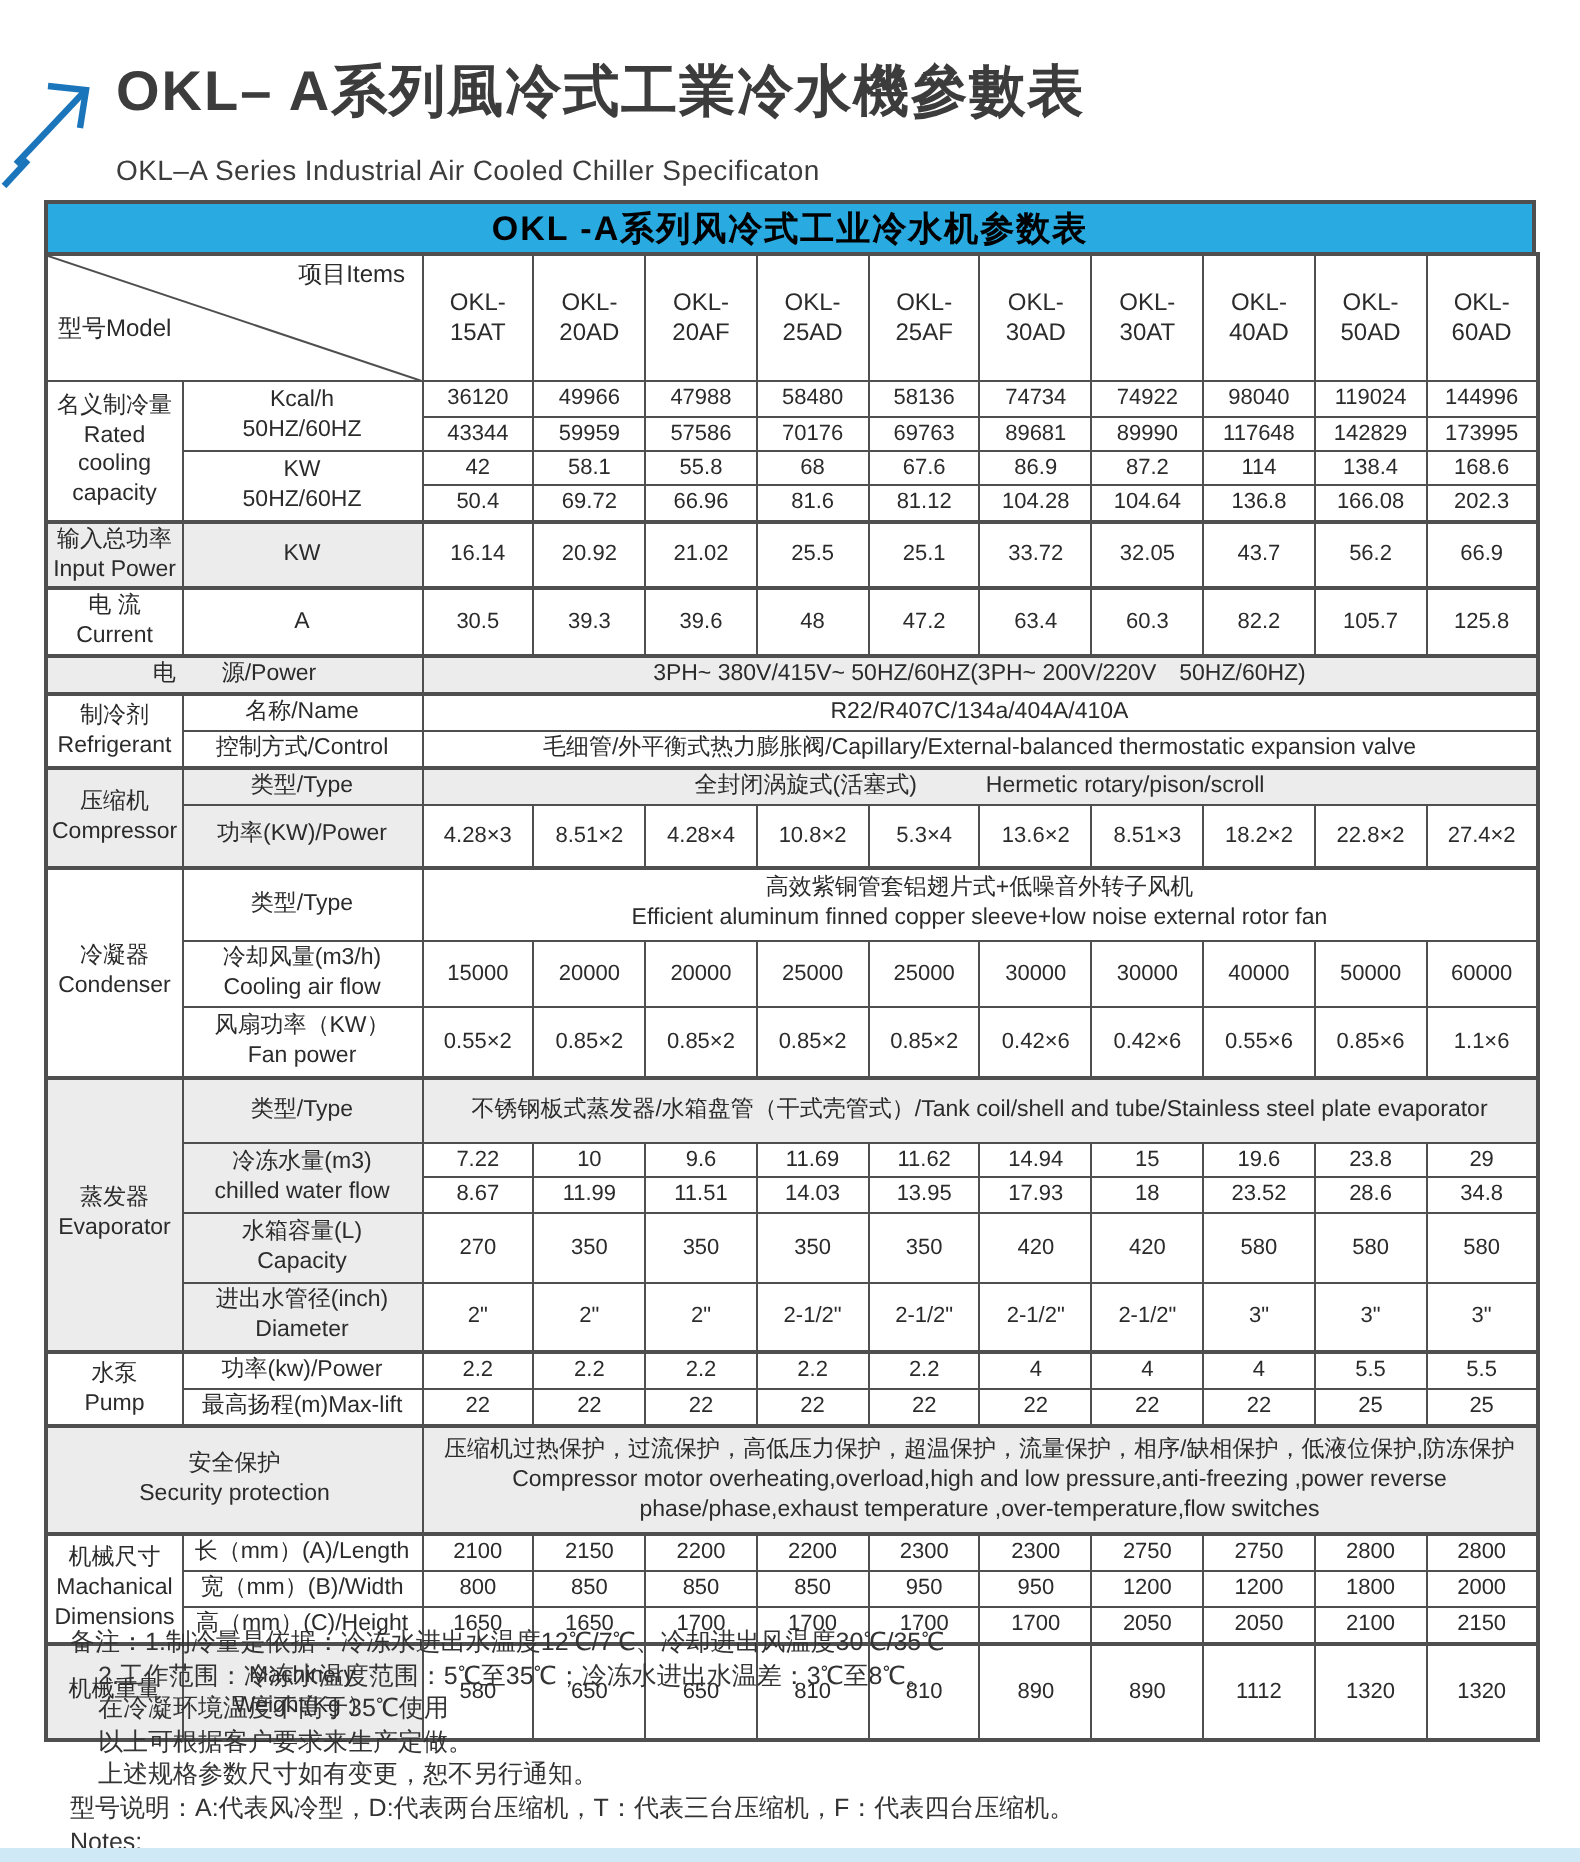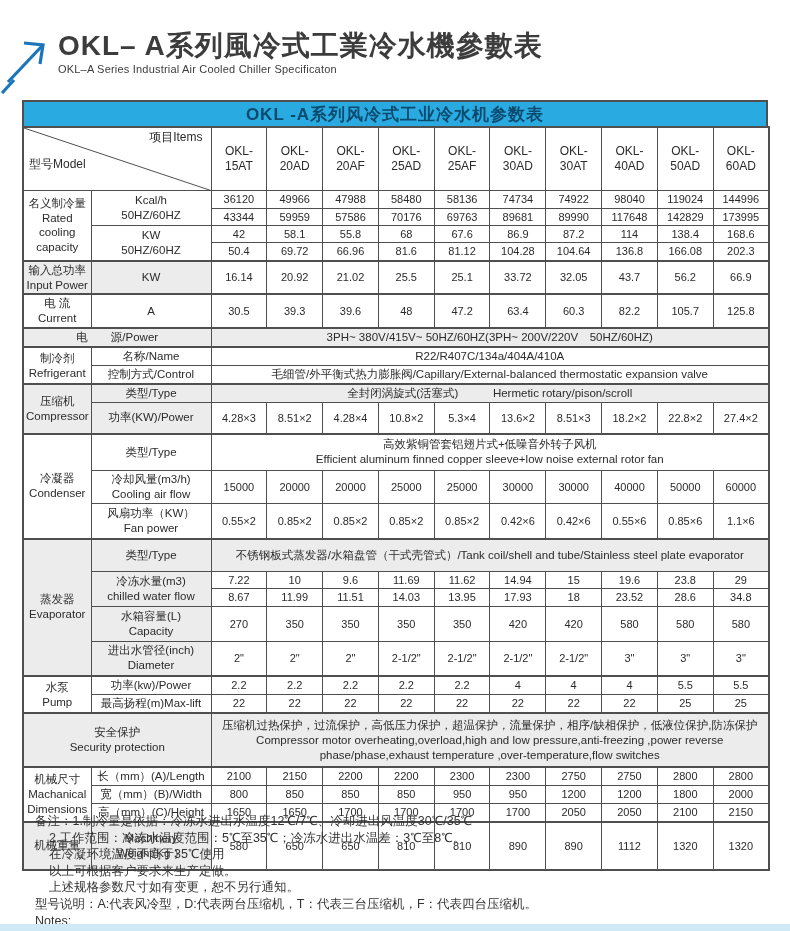--- a/index.html
+++ b/index.html
@@ -4,25 +4,25 @@
 <style>
   * { margin:0; padding:0; box-sizing:border-box; }
   html,body { width:790px; background:#ffffff; font-family:"Liberation Sans", sans-serif; color:#2b2b2b; }
   .page { position:relative; width:790px; height:931px; background:#ffffff; overflow:hidden; }
 
   
   .page-header { position:absolute; left:0; top:30px; display:flex; align-items:flex-start; }
   .logo { width:52px; height:58px; margin-top:6px; flex:0 0 auto; }
   .titles { margin-left:6px; }
   .title-zh { font-size:28px; font-weight:700; color:#3c3c3c; letter-spacing:1px; line-height:1.15; }
-  .title-en { font-size:11px; font-weight:400; color:#3c3c3c; margin-top:1px; letter-spacing:0.2px; }
+  .title-en { font-size:14px; font-weight:400; color:#3c3c3c; margin-top:15px; letter-spacing:0.2px; }
 
   
   .table-wrap { position:absolute; left:22px; top:100px; width:746px; }
-  .table-title { height:26px; background:#29abe2; color:#0c4a6e; font-size:17px; font-weight:600;
+  .table-title { height:26px; background:#29abe2; color:#000000; font-size:17px; font-weight:600;
                  display:flex; align-items:center; justify-content:center; letter-spacing:1px;
                  border:2px solid #4f4f4f; border-bottom:none; }
   table { border-collapse:collapse; table-layout:fixed; width:746px; border:2px solid #4f4f4f; }
   col.c-label { width:68px; } col.c-sub { width:120px; } col.c-d { width:55.8px; }
   th, td { border:1px solid #4f4f4f; text-align:center; vertical-align:middle;
            font-size:11px; line-height:1.3; white-space:pre-line; padding:1px 2px; color:#2b2b2b; }
   thead tr { height:31px; }
   th { font-weight:400; font-size:12px; }
   th.corner { position:relative; padding:0; }
   th.corner svg { position:absolute; left:0; top:0; width:100%; height:100%; }

